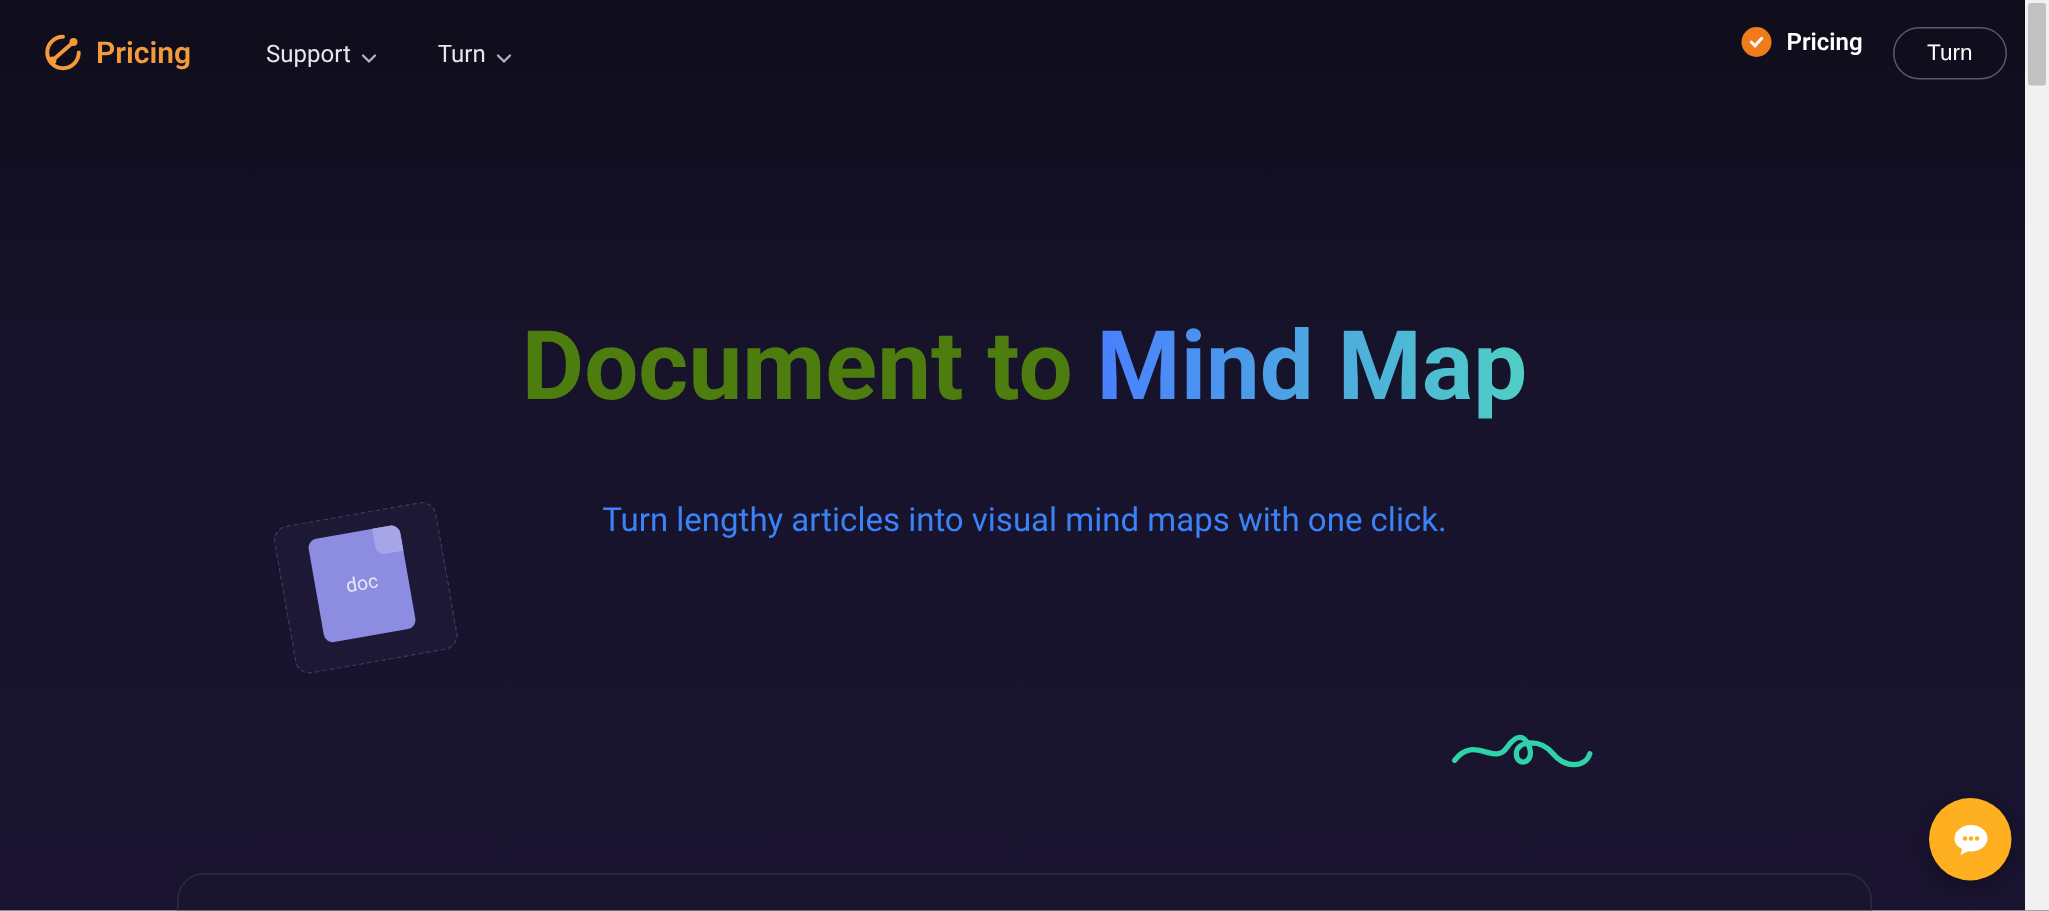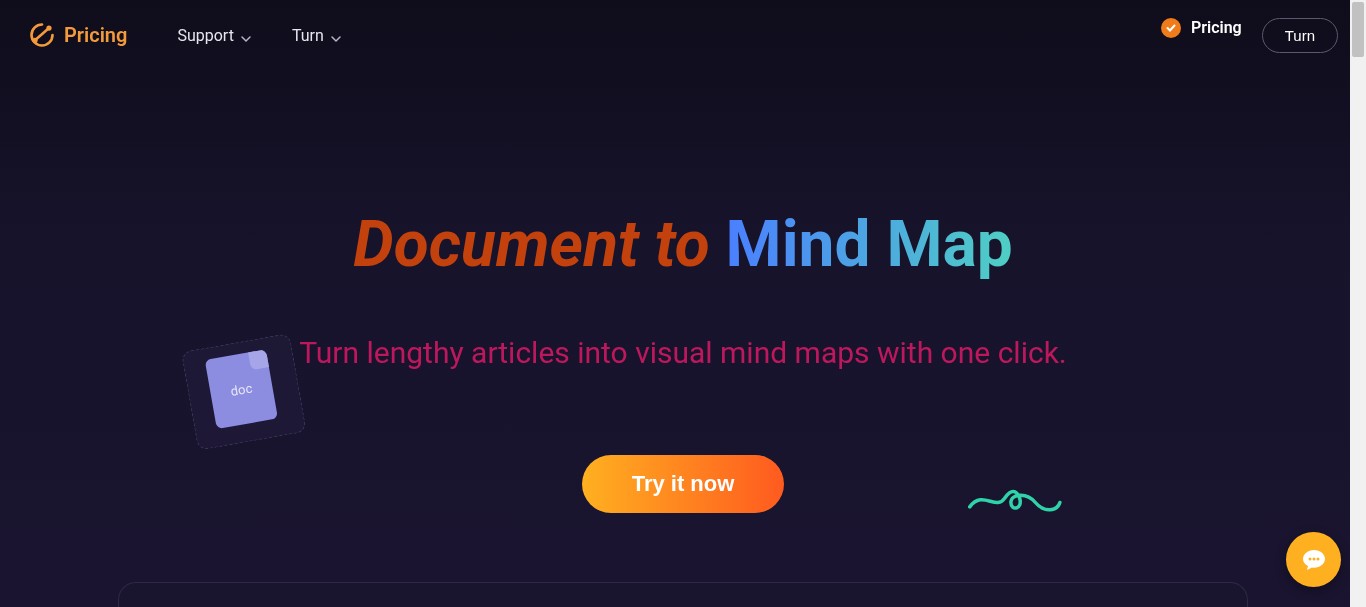--- a/index.html
+++ b/index.html
@@ -97,33 +97,32 @@
       text-align: center;
       padding-top: 140px;
       position: relative;
     }
     .hero-title {
       font-size: 64px;
       font-weight: 700;
       line-height: 1.1;
     }
     .title-white {
-      color: #c2410c;
-      font-style: italic;
+      color: #4d7c0f;
     }
     .title-gradient {
       background: linear-gradient(90deg, #4a7fff 0%, #4fcfc4 100%);
       -webkit-background-clip: text;
       background-clip: text;
       -webkit-text-fill-color: transparent;
     }
     .hero-sub {
       margin-top: 55px;
-      font-size: 30px;
-      color: #be185d;
+      font-size: 22px;
+      color: #3b82f6;
     }
     .cta-btn {
       margin-top: 85px;
       display: inline-block;
       padding: 16px 50px;
       font-size: 22px;
       font-weight: 600;
       color: #fff;
       background: linear-gradient(90deg, #ffb020 0%, #ff5a1f 100%);
       border: none;
@@ -262,21 +261,20 @@
     </div>
     <button class="btn-outline">Turn</button>
   </div>
 </header>
 
 <main class="hero">
   <h1 class="hero-title">
     <span class="title-white">Document to </span><span class="title-gradient">Mind Map</span>
   </h1>
   <p class="hero-sub">Turn lengthy articles into visual mind maps with one click.</p>
-  <button class="cta-btn">Try it now</button>
 
   <div class="doc-illustration">
     <div class="doc-outer"></div>
     <div class="doc-inner">doc</div>
   </div>
 
   <svg class="swirl" viewBox="0 0 110 40">
     <path d="M5 25 C 20 5, 35 30, 45 15 C 52 5, 58 5, 62 15 C 66 28, 52 30, 52 20 C 52 10, 70 8, 80 20 C 90 32, 105 30, 108 20" stroke="url(#sg)" stroke-width="4" fill="none" stroke-linecap="round"></path>
     <defs>
       <linearGradient id="sg" x1="0" y1="0" x2="110" y2="0">

